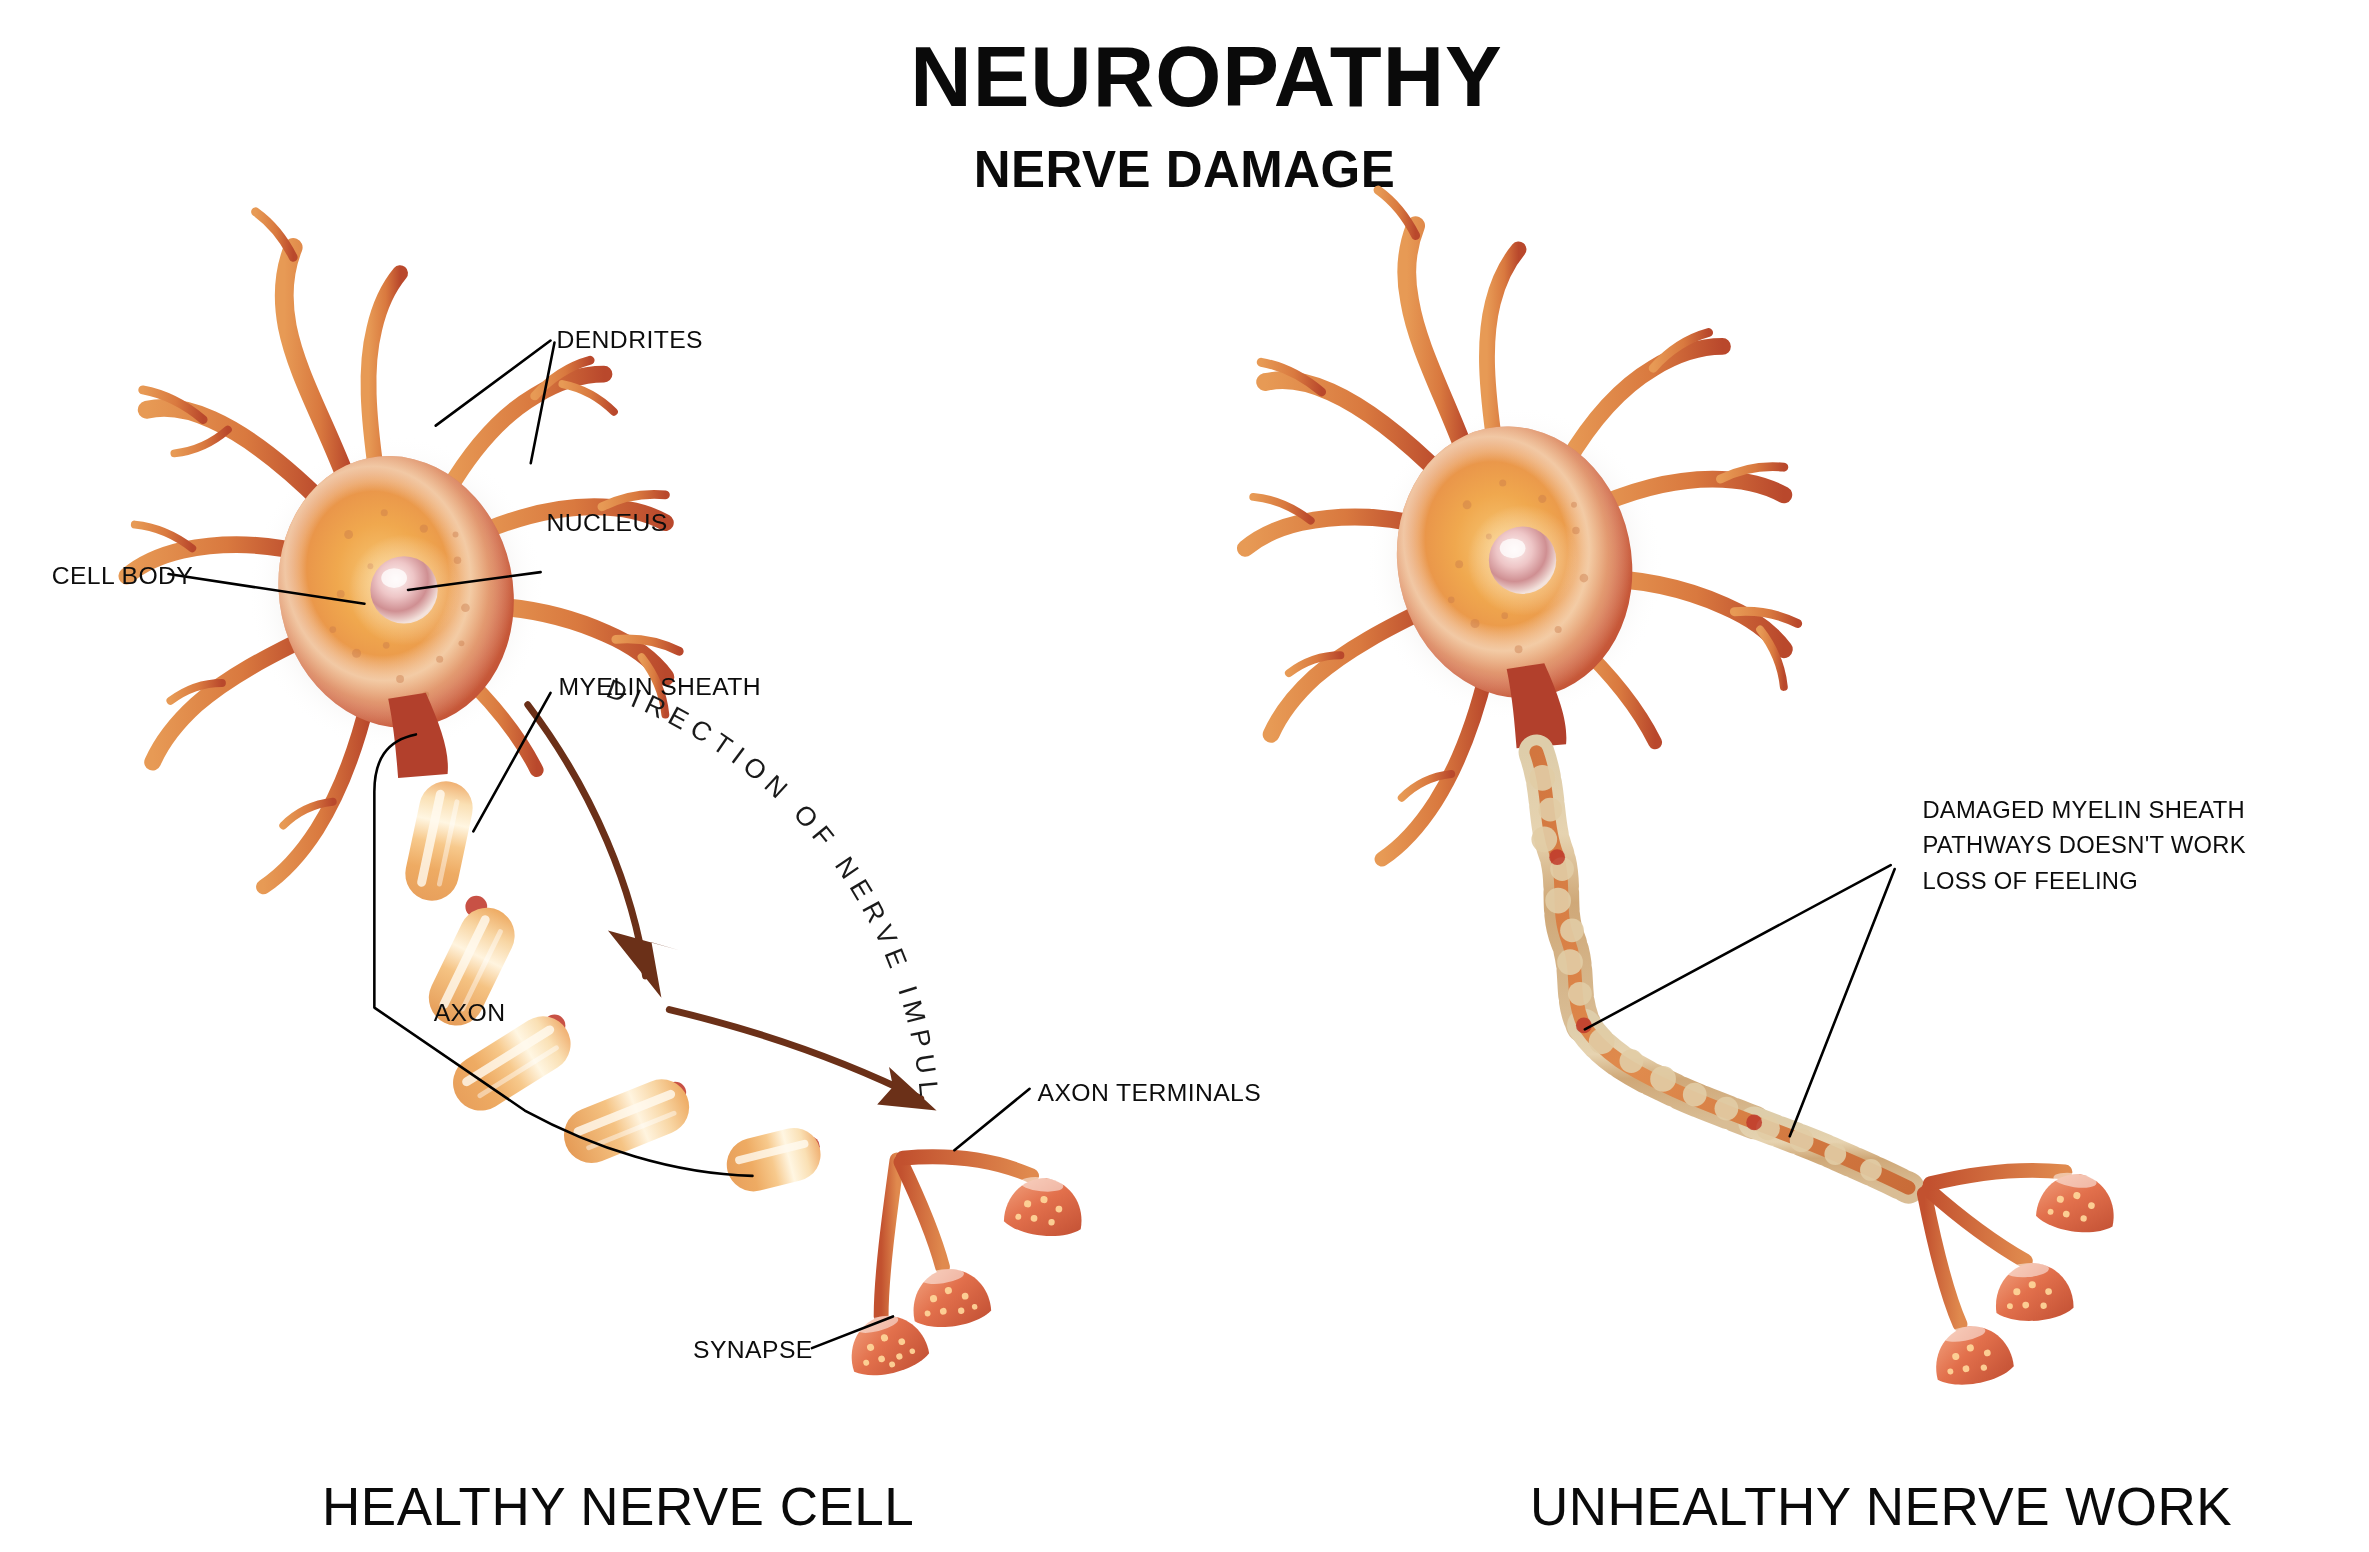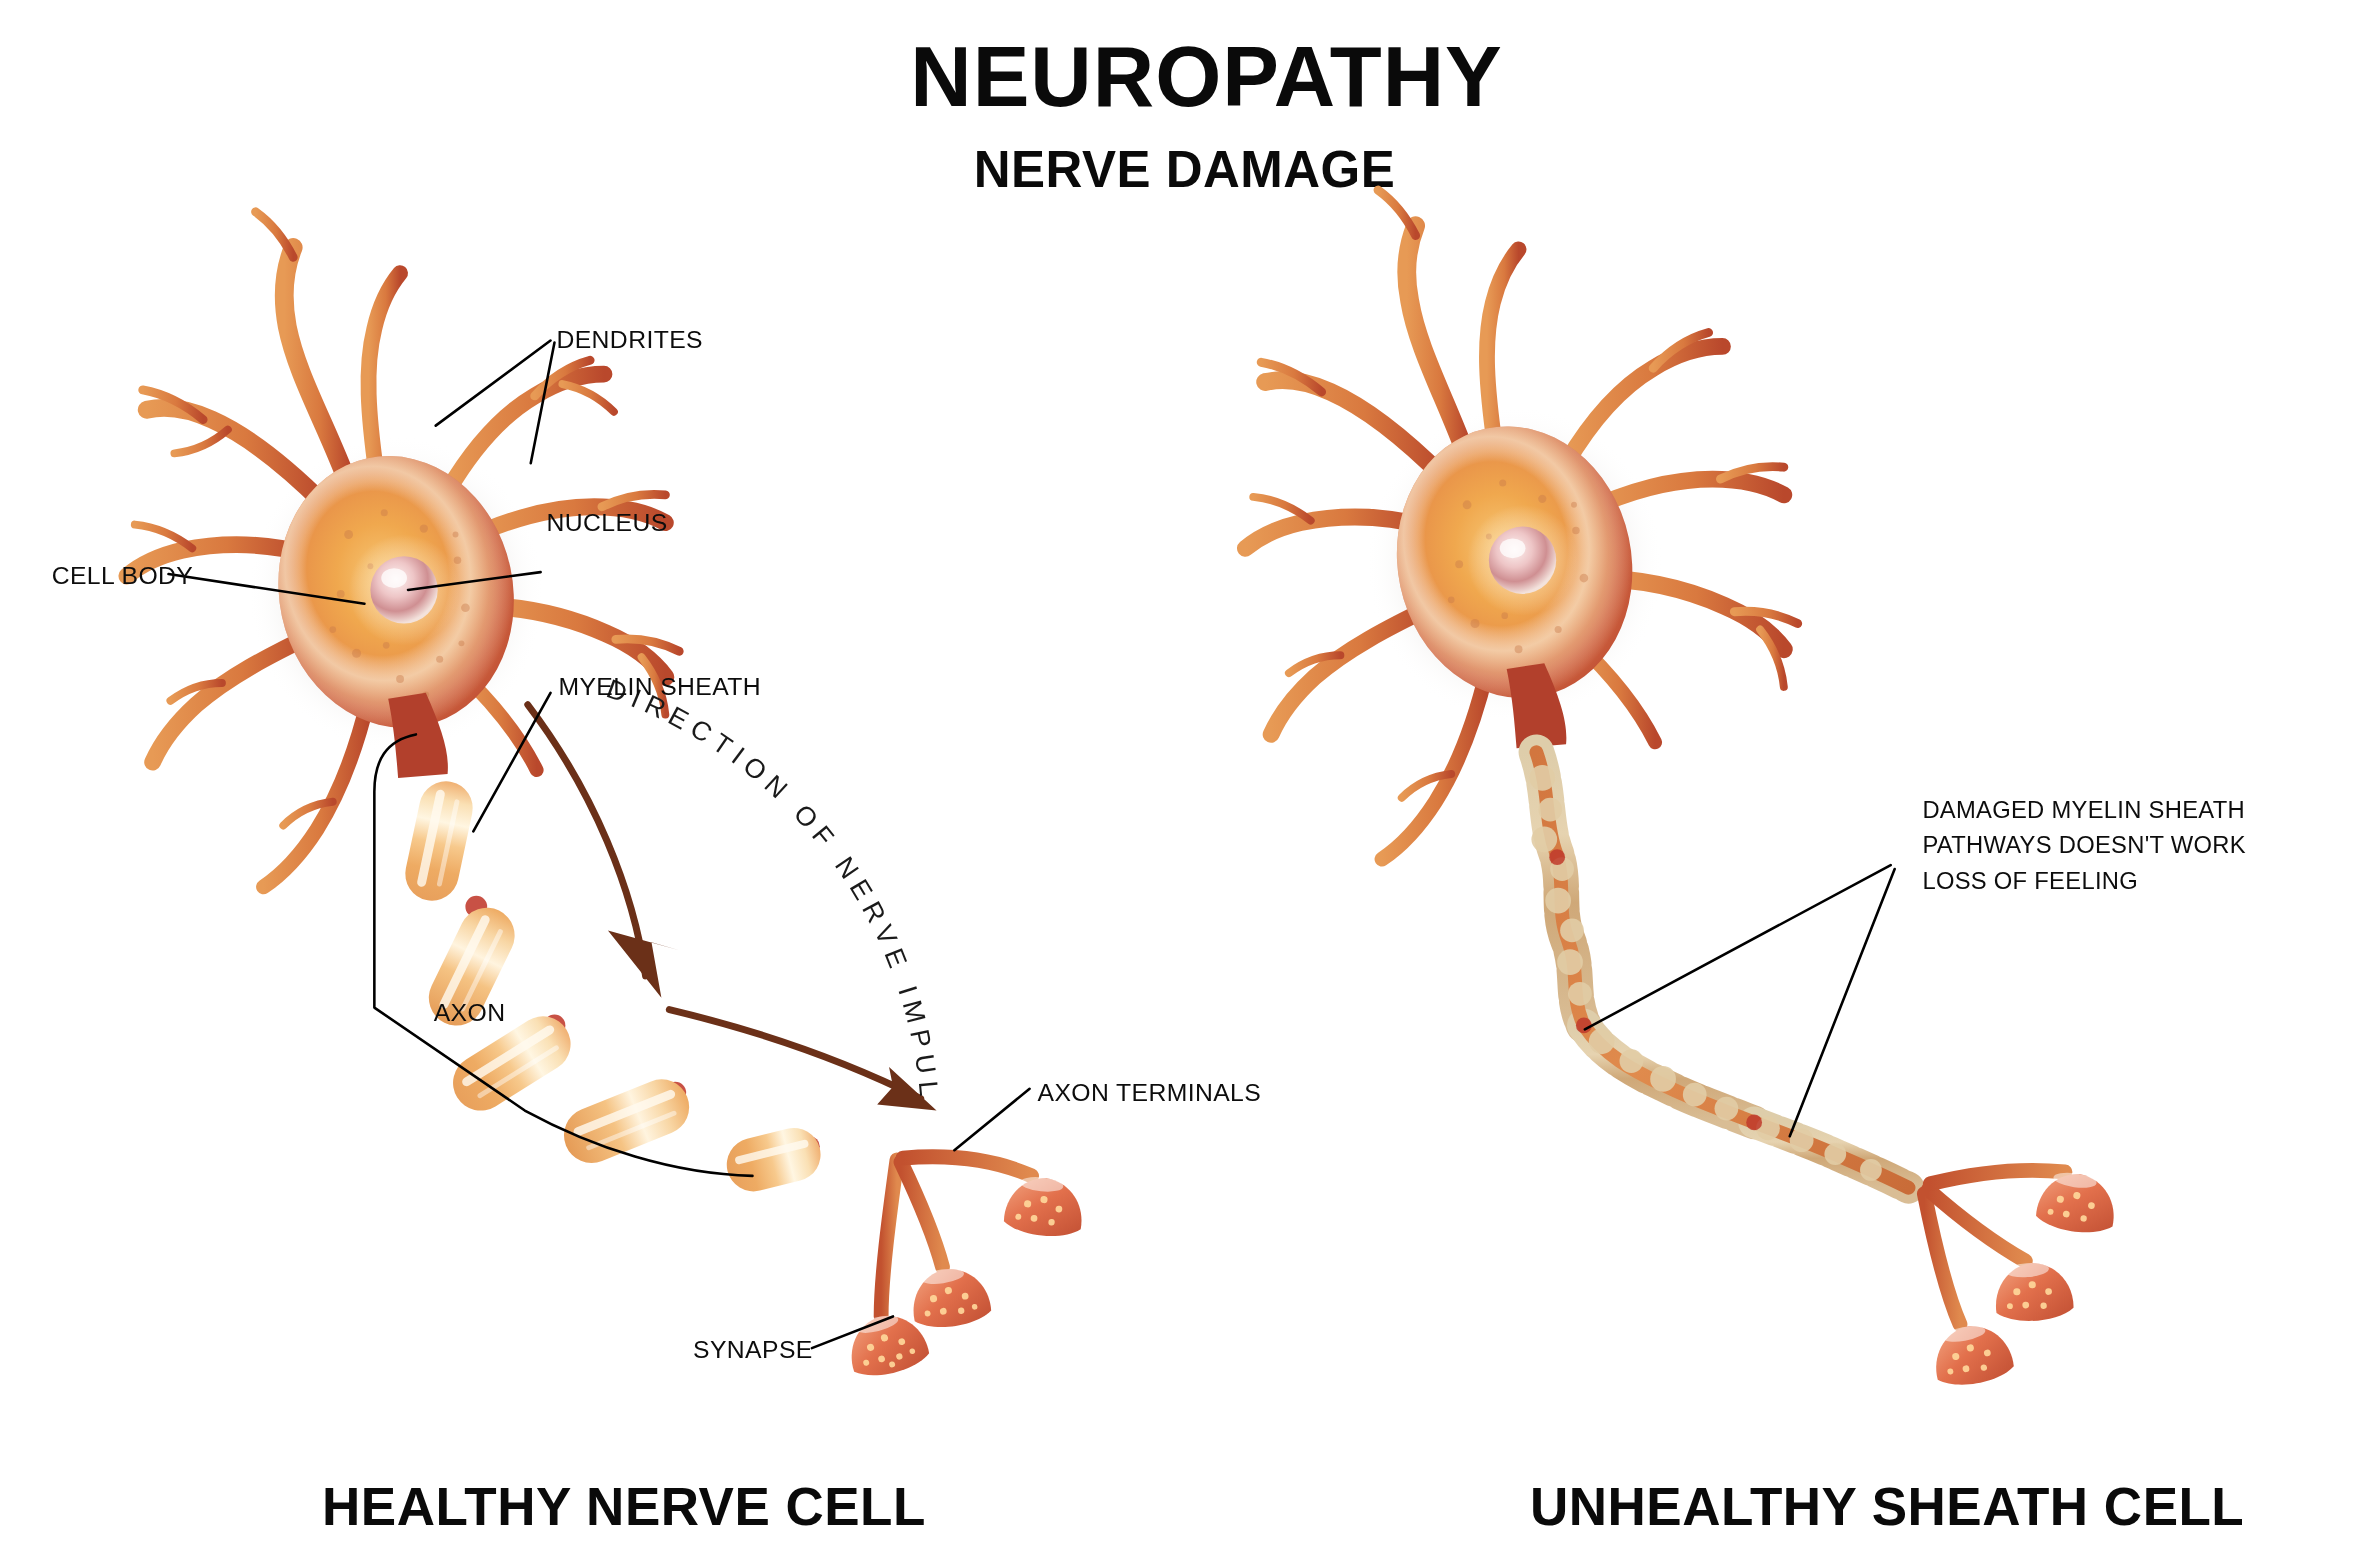--- a/index.html
+++ b/index.html
@@ -31,21 +31,21 @@
     font-size: 51px;
     font-weight: 700;
     letter-spacing: 0.5px;
     color: #0a0a0a;
     line-height: 1;
   }
   .caption {
     position: absolute;
     top: 1480px;
     font-size: 53px;
-    font-weight: 700;
+    font-weight: 400;
     letter-spacing: 0.5px;
     color: #0a0a0a;
     line-height: 1;
     white-space: nowrap;
   }
   .caption.left  { left: 322px; }
   .caption.right { left: 1530px; }
 
   svg.scene {
     position: absolute; left: 0; top: 0;
@@ -478,16 +478,16 @@
         <path class="leader" d="M 1808 1148 L 1914 878"></path>
       </g>
 
       <text class="lbl-small" x="1942" y="826">DAMAGED MYELIN SHEATH</text>
       <text class="lbl-small" x="1942" y="862">PATHWAYS DOESN'T WORK</text>
       <text class="lbl-small" x="1942" y="898">LOSS OF FEELING</text>
     </g>
   </svg>
 
   <div class="caption left">HEALTHY NERVE CELL</div>
-  <div class="caption right">UNHEALTHY SHEATH CELL</div>
+  <div class="caption right">UNHEALTHY NERVE WORK</div>
 
 </div>
 
 
 </body></html>

